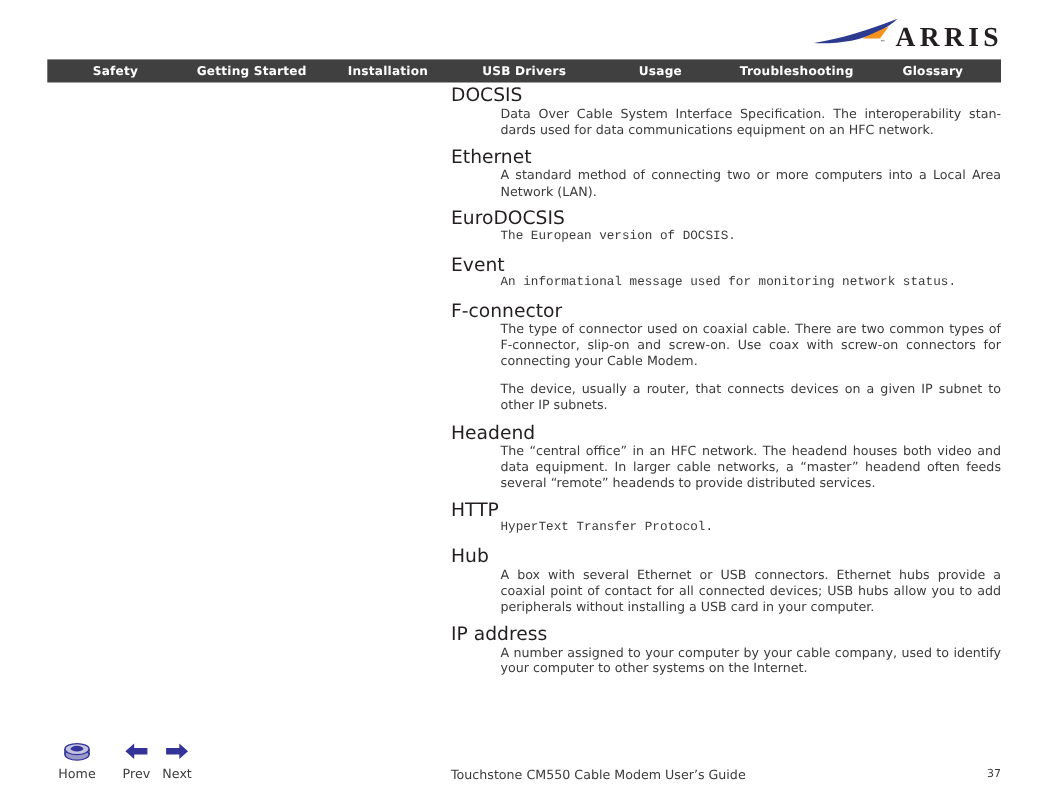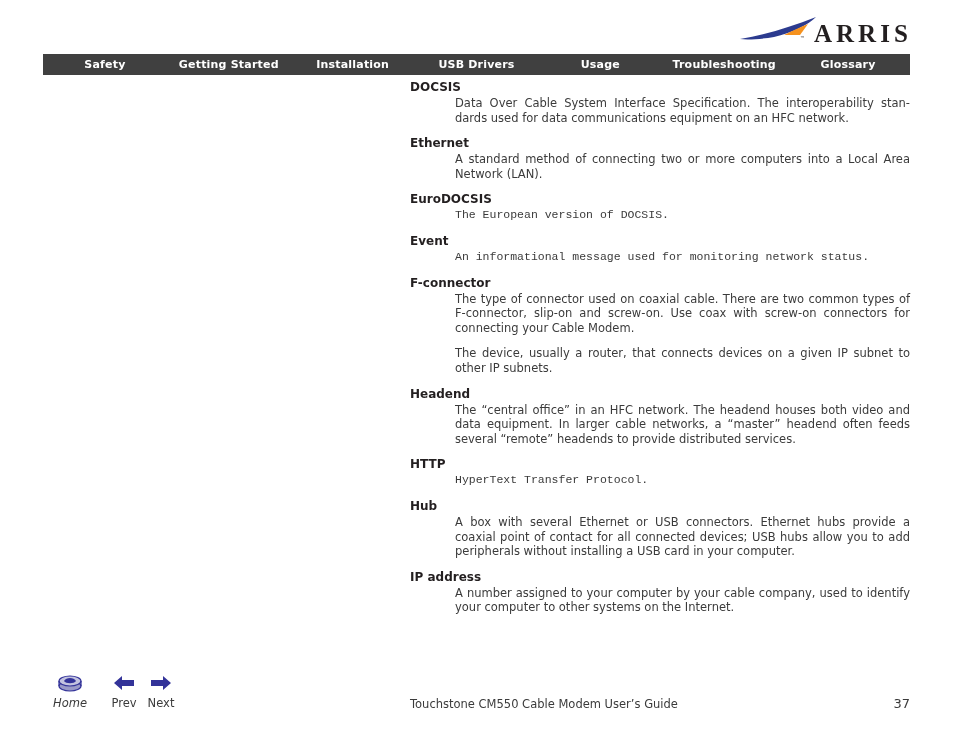--- a/index.html
+++ b/index.html
@@ -54,22 +54,22 @@
   
   .content {
     position: absolute;
     left: 410px;
     top: 80px;
     width: 500px;
   }
   .entry { margin-bottom: 11px; }
   .entry:last-child { margin-bottom: 0; }
   .term {
-    font-size: 12px;
-    font-weight: bold;
+    font-size: 17px;
+    font-weight: normal;
     color: #231f20;
     line-height: 15px;
     margin: 0 0 1px 0;
   }
   .definition {
     margin: 0 0 0 45px;
     font-size: 11.5px;
     line-height: 14.6px;
     color: #3b3b3b;
     text-align: justify;
@@ -99,39 +99,39 @@
     display: flex;
     align-items: center;
     justify-content: center;
   }
   .fnav-btn .flabel {
     font-size: 11.5px;
     color: #3b3b3b;
     line-height: 14px;
     margin-top: 2px;
   }
-  .fnav-home { width: 52px; font-style: italic; }
+  .fnav-home { width: 52px; }
   .fnav-prev { width: 36px; margin-left: 10px; }
   .fnav-next { width: 34px; margin-left: 2px; }
 
   .footer-center {
     position: absolute;
     left: 410px;
     top: 697px;
     font-size: 11.5px;
     color: #3b3b3b;
     line-height: 14px;
   }
   .footer-page {
     position: absolute;
     left: 860px;
     top: 697px;
     width: 50px;
     text-align: right;
-    font-size: 13px;
+    font-size: 10px;
     color: #3b3b3b;
     line-height: 14px;
   }
 </style>
 </head>
 <body>
 
 <div class="logo-area">
   <svg class="logo-svg" width="172" height="32" viewBox="0 0 172 32">
 

